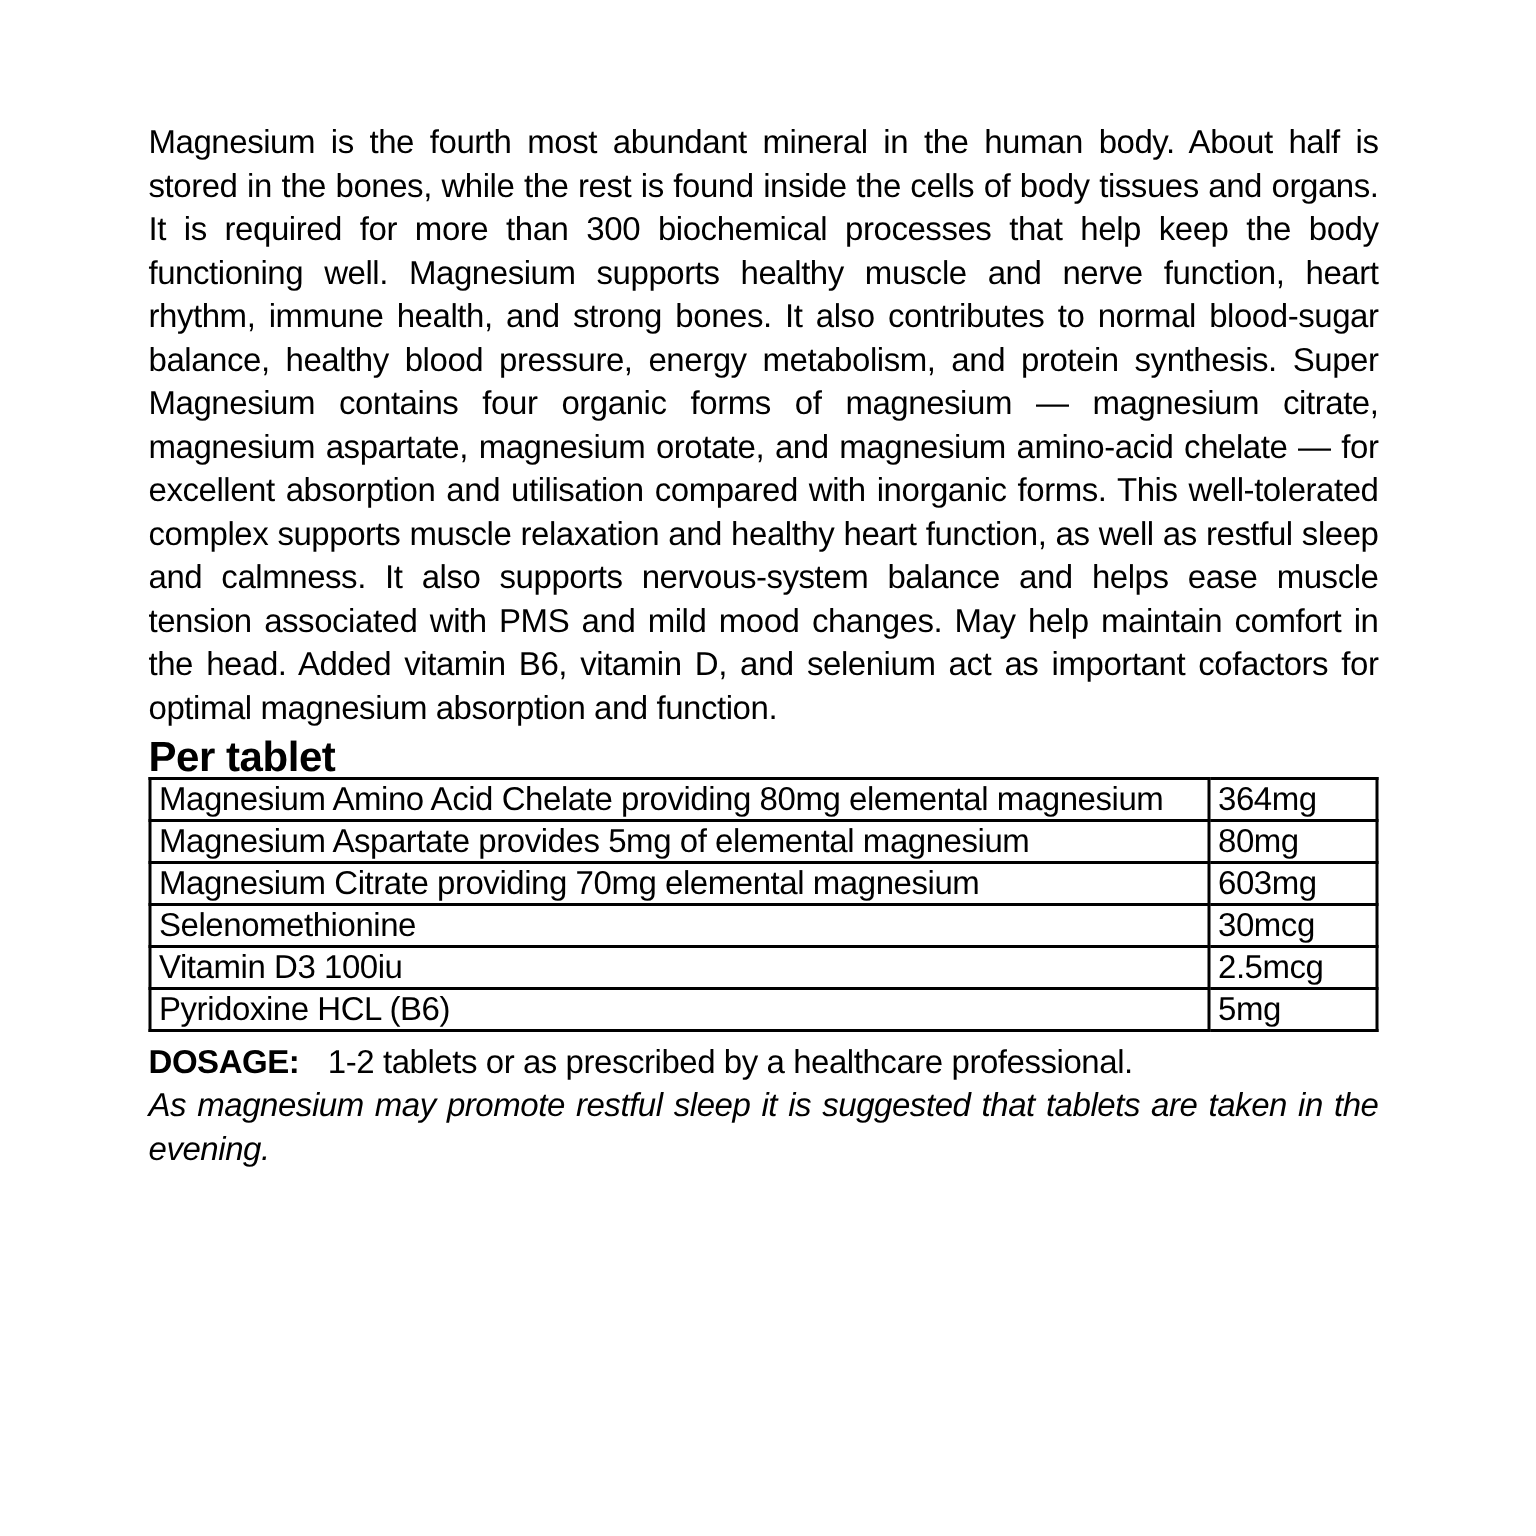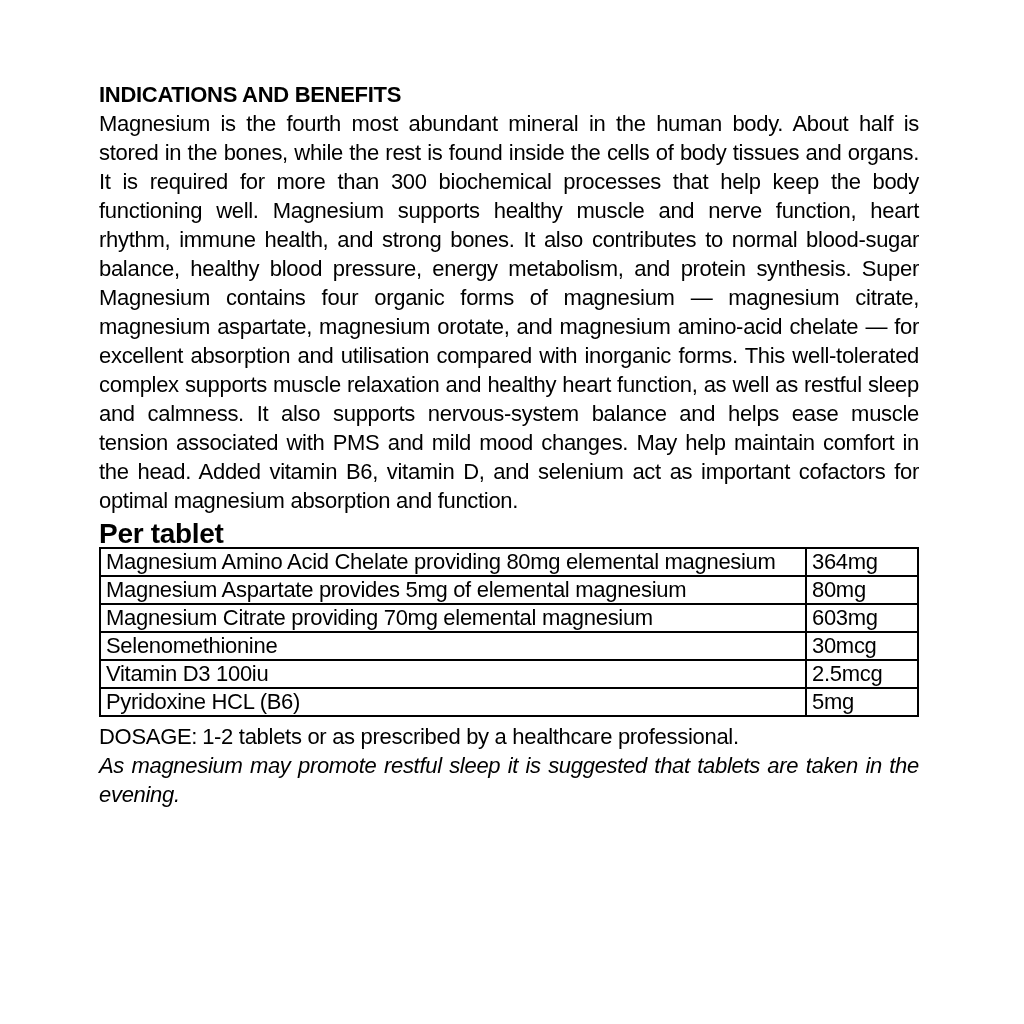--- a/index.html
+++ b/index.html
@@ -70,31 +70,30 @@
     margin: 0;
     font-size: 22px;
     line-height: 29px;
     letter-spacing: -0.3px;
   }
   .dosage .dosage-line2 {
     text-align: justify;
     font-style: italic;
   }
   .dosage-label {
-    font-weight: normal;
-    margin-right: 5px;
+    font-weight: bold;
+    margin-right: 19px;
   }
 </style>
 </head>
 <body>
 
 <div class="page">
 
   <section>
-    <h1 class="section-heading">INDICATIONS AND BENEFITS</h1>
     <p class="body-text">Magnesium is the fourth most abundant mineral in the human body. About half is stored in the bones, while the rest is found inside the cells of body tissues and organs. It is required for more than 300 biochemical processes that help keep the body functioning well. Magnesium supports healthy muscle and nerve function, heart rhythm, immune health, and strong bones. It also contributes to normal blood-sugar balance, healthy blood pressure, energy metabolism, and protein synthesis. Super Magnesium contains four organic forms of magnesium — magnesium citrate, magnesium aspartate, magnesium orotate, and magnesium amino-acid chelate — for excellent absorption and utilisation compared with inorganic forms. This well-tolerated complex supports muscle relaxation and healthy heart function, as well as restful sleep and calmness. It also supports nervous-system balance and helps ease muscle tension associated with PMS and mild mood changes. May help maintain comfort in the head. Added vitamin B6, vitamin D, and selenium act as important cofactors for optimal magnesium absorption and function.</p>
   </section>
 
   <section>
     <div class="ingredients-header">
       <span class="per-tablet">Per tablet</span>
     </div>
     <table class="ingredients-table">
       <tbody id="ingredients-tbody">
           <tr>

